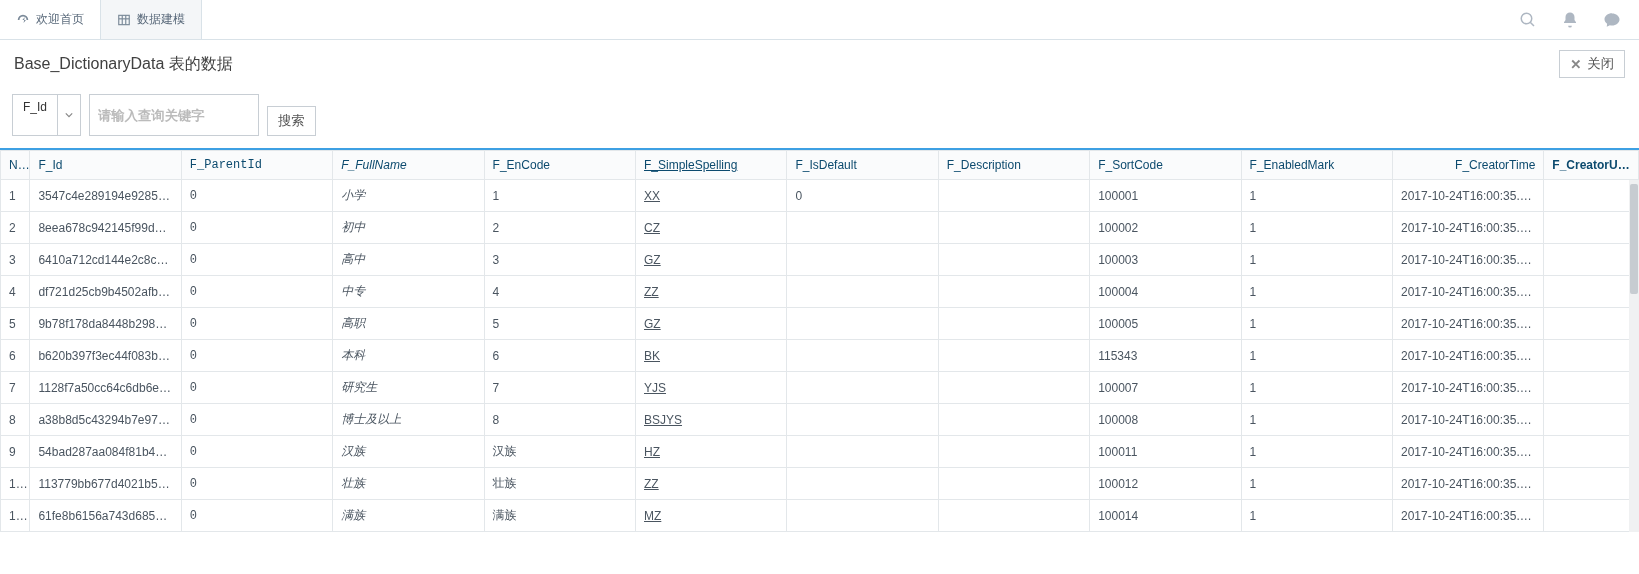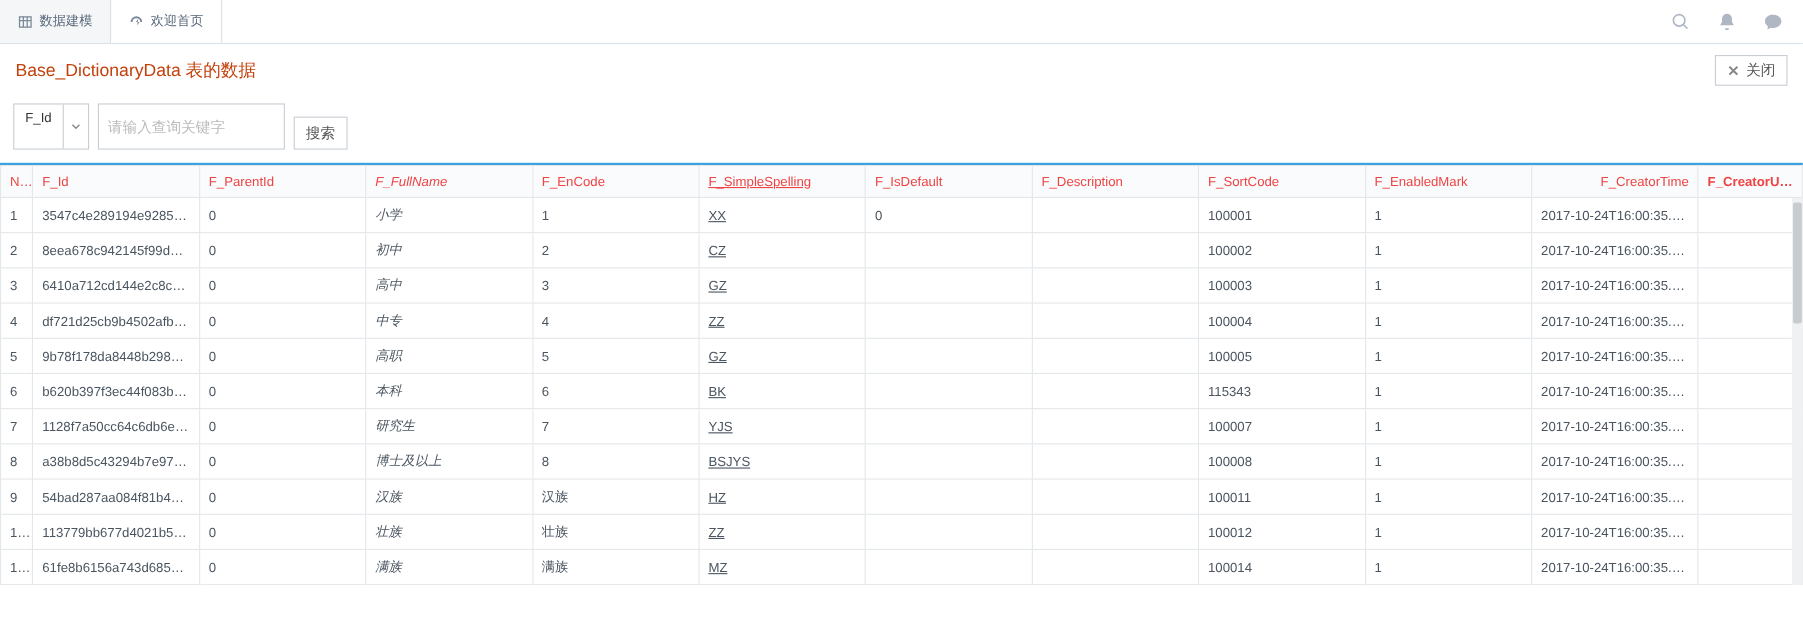--- a/index.html
+++ b/index.html
@@ -50,21 +50,21 @@
     cursor: pointer;
   }
   .page-header {
     display: flex;
     justify-content: space-between;
     align-items: center;
     padding: 10px 14px 10px 14px;
   }
   .page-title {
     font-size: 16px;
-    color: #c2410c;
+    color: #404040;
   }
   .close-btn {
     display: flex;
     align-items: center;
     gap: 6px;
     border: 1px solid #c8ced4;
     background: #fff;
     padding: 4px 10px;
     cursor: pointer;
     color: #555;
@@ -90,20 +90,21 @@
     padding: 5px 7px;
     display: flex; align-items:center; justify-content:center;
     color: #888;
     cursor: pointer;
   }
   .search-input {
     border: 1px solid #c8ced4;
     padding: 5px 8px;
     width: 170px;
     color: #444;
+    font-weight: bold;
   }
   .search-input::placeholder { color: #bbb; }
   .search-btn {
     border: 1px solid #c8ced4;
     background: #fff;
     padding: 5px 10px;
     cursor: pointer;
     color: #555;
     margin-top: 12px;
   }
@@ -121,25 +122,25 @@
     padding: 7px 8px;
     text-align: left;
     white-space: nowrap;
     overflow: hidden;
     text-overflow: ellipsis;
     color: #4a5560;
     font-weight: normal;
   }
   th {
     background: #fafbfc;
-    color: #ef4444;
+    color: #0c4a6e;
   }
   .col-no { width: 28px; text-align: left;}
   .col-id { width: 144px; }
-  .col-parent { width: 144px; }
+  .col-parent { width: 144px; font-family: Liberation Mono, monospace; }
   .col-fullname { width: 144px; font-style: italic; }
   .col-encode { width: 144px; }
   .col-simple { width: 144px; text-decoration: underline; }
   .col-isdef { width: 144px; }
   .col-desc { width: 144px; }
   .col-sort { width: 144px; }
   .col-enabled { width: 144px; }
   .col-time { width: 144px; text-align: right; }
   .col-creator { width: 90px; font-weight: bold; }
   .scrollbar-right {
@@ -156,38 +157,38 @@
     height: 110px;
     background: #c7ccd1;
     border-radius: 2px;
   }
 </style>
 </head>
 <body>
 
 <div class="topbar">
   <div class="tabs">
+      <div class="tab">
+        <span class="icon">
+          <svg viewBox="0 0 24 24" fill="currentColor">
+            <path d="M12 3a9 9 0 00-9 9h3a6 6 0 1112 0h3a9 9 0 00-9-9zm-1 9l4-5-1 5h3l-4 5 1-5h-3z"></path>
+          </svg>
+        </span>
+        <span>欢迎首页</span>
+      </div>
       <div class="tab active">
         <span class="icon">
           <svg viewBox="0 0 24 24" fill="none" stroke="currentColor" stroke-width="2">
             <rect x="3" y="4" width="18" height="16"></rect>
             <line x1="3" y1="10" x2="21" y2="10"></line>
             <line x1="9" y1="4" x2="9" y2="20"></line>
             <line x1="15" y1="4" x2="15" y2="20"></line>
           </svg>
         </span>
         <span>数据建模</span>
-      </div>
-      <div class="tab">
-        <span class="icon">
-          <svg viewBox="0 0 24 24" fill="currentColor">
-            <path d="M12 3a9 9 0 00-9 9h3a6 6 0 1112 0h3a9 9 0 00-9-9zm-1 9l4-5-1 5h3l-4 5 1-5h-3z"></path>
-          </svg>
-        </span>
-        <span>欢迎首页</span>
       </div>
     </div>
   <div class="header-icons">
     <span class="hicon">
       <svg viewBox="0 0 24 24" fill="none" stroke="currentColor" stroke-width="2">
           <circle cx="10" cy="10" r="7"></circle>
           <line x1="20" y1="20" x2="15" y2="15"></line>
         </svg>
     </span>
     <span class="hicon">

